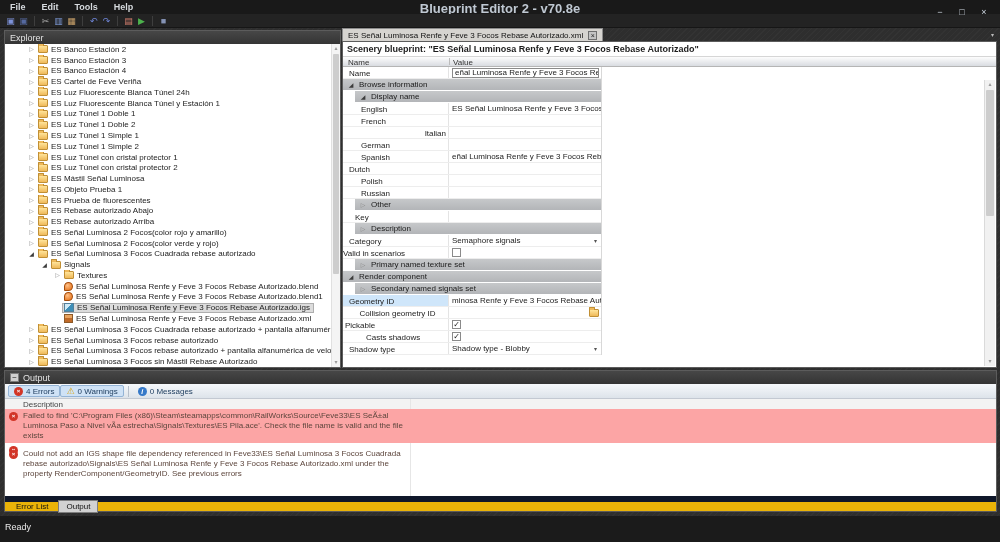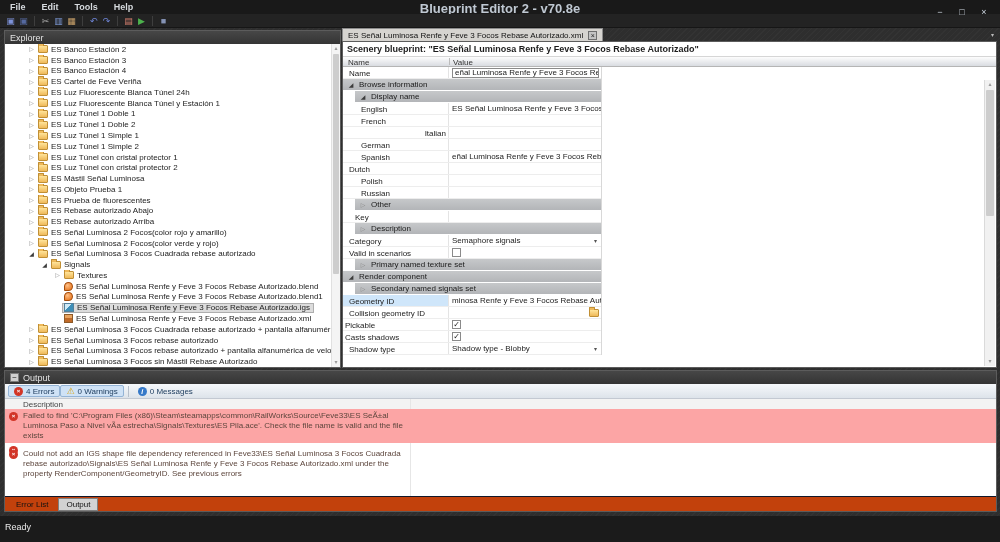--- a/index.html
+++ b/index.html
@@ -75,21 +75,21 @@
   .mini-err{ width:9px; height:9px; border-radius:50%; background:#d23527; color:#fff; font-size:6px; line-height:9px; text-align:center; font-weight:700; flex:none; }
   .mini-warn{ color:#d99f00; font-size:9px; line-height:9px; flex:none; }
   .mini-info{ width:9px; height:9px; border-radius:50%; background:#3679c8; color:#fff; font-size:7px; line-height:9px; text-align:center; font-weight:700; font-style:italic; flex:none; }
   .odesc{ height:11px; background:#f3f3f3; border-bottom:1px solid #d8d8d8; font-size:8px; color:#444; padding:1px 0 0 18px; position:relative; }
   .odesc .odiv, .olist .odiv{ position:absolute; left:405px; top:0; bottom:0; width:1px; background:#e6e6e6; }
   .olist{ position:absolute; left:0; top:38px; right:0; bottom:15px; background:#fff; overflow:hidden; }
   .orow{ position:relative; padding:2px 4px 2px 18px; font-size:8px; line-height:10px; color:#5d463d; }
   .orow .otext{ max-width:388px; }
   .orow.sel{ background:#fca5a5; }
   .orow .mini-err{ position:absolute; left:4px; top:3px; }
-  .otabs{ position:absolute; left:0; right:0; bottom:0; height:15px; background:#c2410c; border-top:1px solid #0f172a; display:flex; align-items:center; padding-left:4px; font-size:8px; color:#111; }
+  .otabs{ position:absolute; left:0; right:0; bottom:0; height:15px; background:#eab308; border-top:6px solid #0f172a; display:flex; align-items:center; padding-left:4px; font-size:8px; color:#111; }
   .otab{ padding:1px 7px; }
   .otab.boxed{ border:1px solid #7e7e7e; background:#d2d2d2; margin-left:3px; }
   
   .statusbar{ position:absolute; left:0; right:0; bottom:0; height:26px; background:#1b1b1b; color:#e8e8e8; font-size:9px; padding:6px 0 0 5px; }
 </style>
 </head>
 <body>
 
 <div id="app">
 
@@ -471,21 +471,21 @@
             <span>Description</span>
           </div>
           <div class="grow">
             <div class="glabel" style="padding-left: 6px;">Category</div>
             <div class="gval">
               <span>Semaphore signals</span>
               <span class="dd-arrow">▾</span>
             </div>
           </div>
           <div class="grow">
-            <div class="glabel" style="padding-left: 6px;">Valid in scenarios</div>
+            <div class="glabel" style="padding-left: 0;">Valid in scenarios</div>
             <div class="gval">
               <span class="cb"></span>
             </div>
           </div>
           <div class="gbar ind1">
             <span class="texp">▷</span>
             <span>Primary named texture set</span>
           </div>
           <div class="gbar">
             <span class="texp open">◢</span>
@@ -495,34 +495,34 @@
             <span class="texp">▷</span>
             <span>Secondary named signals set</span>
           </div>
           <div class="grow">
             <div class="glabel sel" style="padding-left: 6px;">Geometry ID</div>
             <div class="gval">
               <span>minosa Renfe y Feve 3 Focos Rebase Autorizado.igs</span>
             </div>
           </div>
           <div class="grow">
-            <div class="glabel" style="">Collision geometry ID</div>
+            <div class="glabel" style=" text-align: center;">Collision geometry ID</div>
             <div class="gval">
               <span></span>
               <span class="ico ico-folder" style="margin-left: auto;"></span>
             </div>
           </div>
           <div class="grow">
             <div class="glabel" style="padding-left: 2px;">Pickable</div>
             <div class="gval">
               <span class="cb">✓</span>
             </div>
           </div>
           <div class="grow">
-            <div class="glabel" style="padding-left: 2px;">Casts shadows</div>
+            <div class="glabel" style="padding-left: 23px;">Casts shadows</div>
             <div class="gval">
               <span class="cb">✓</span>
             </div>
           </div>
           <div class="grow">
             <div class="glabel" style="padding-left: 6px;">Shadow type</div>
             <div class="gval">
               <span>Shadow type - Blobby</span>
               <span class="dd-arrow">▾</span>
             </div>

